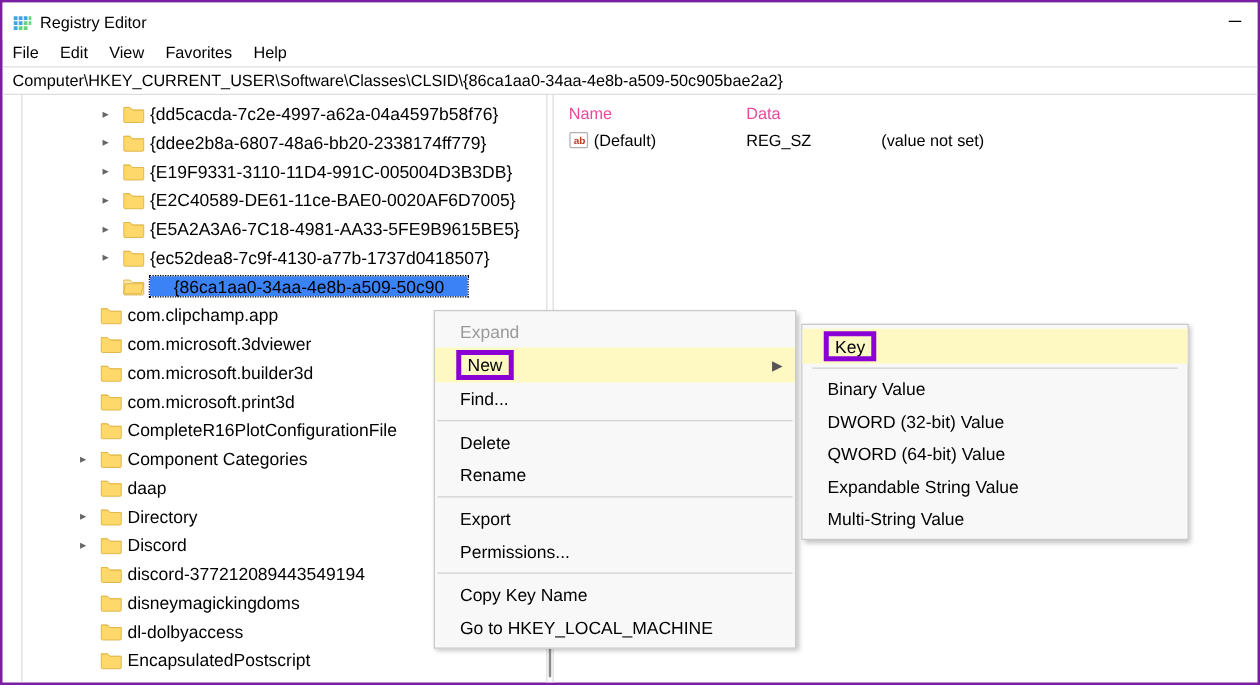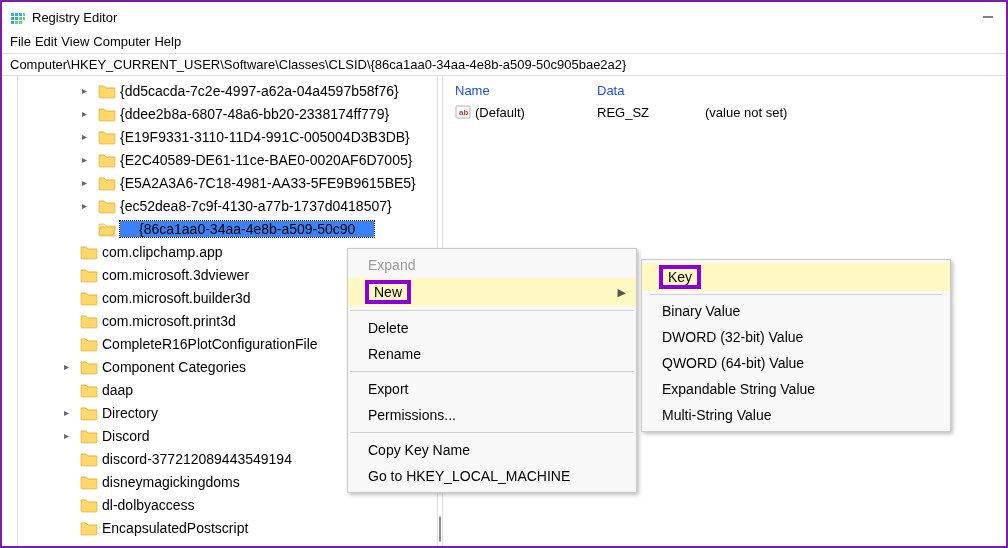--- a/index.html
+++ b/index.html
@@ -3,36 +3,36 @@
 <meta charset="utf-8">
 <style>
 * { margin: 0; padding: 0; box-sizing: border-box; font-family: "Segoe UI", Arial, sans-serif; }
 body { width: 1008px; height: 548px; overflow: hidden; background: #fff; border: 2px solid #7b1fa2; font-size: 14px; }
 .window { width: 100%; height: 100%; display: flex; flex-direction: column; }
 .titlebar { display: flex; align-items: center; height: 30px; padding: 0 8px; background: #fff; }
 .titlebar .app-icon { width: 16px; height: 16px; margin-right: 6px; }
 .titlebar .title { font-size: 13px; }
 .titlebar .win-controls { margin-left: auto; display: flex; gap: 14px; padding-right: 2px; }
 .win-btn { width: 16px; height: 16px; display: flex; align-items: center; justify-content: center; }
-.menubar { display: flex; gap: 4px; padding: 2px 8px 4px 8px; font-size: 13px; }
+.menubar { display: flex; gap: 17px; padding: 2px 8px 4px 8px; font-size: 13px; }
 .addressbar { border-top: 1px solid #ddd; border-bottom: 1px solid #ddd; padding: 3px 8px; font-size: 13px; }
 .content { flex: 1; display: flex; min-height: 0; }
 .tree-pane { width: 435px; overflow: hidden; position: relative; display:flex; }
 .tree-gutter { width: 16px; border-right: 1px solid #ddd; }
 .tree { flex: 1; padding-top: 3px; overflow: hidden; }
 .tree-row { display: flex; align-items: center; height: 23px; white-space: nowrap; }
 .indent { width: 80px; justify-content: flex-end; display:flex; align-items:center; }
 .indent.sub { width: 62px; }
 .expander { width: 12px; color: #666; font-size: 10px; margin-right: 4px; }
 .folder-icon { width: 18px; height: 16px; margin-right: 4px; flex-shrink: 0; }
 .tree-row.selected .label { background: #3b82f6; outline: 1px dotted #000; padding: 0 19px; }
 .splitter { width: 6px; background: #fff; border-left: 1px solid #ddd; border-right: 1px solid #ddd; position: relative; }
 .splitter::after{content:"";position:absolute;left:1px;right:1px;bottom:2px;top:calc(100% - 30px);background:#b5b5b5;border:1px solid #8a8a8a;border-radius:2px;height:24px;}
 .list-pane { flex: 1; padding: 4px 6px; }
-.list-header { display: flex; font-size: 13px; color: #1d4ed8; }
+.list-header { display: flex; font-size: 13px; color: #ec4899; }
 .list-header .col { padding: 3px 6px; }
 .list-row { display: flex; align-items: center; }
 .list-row .col { padding: 3px 6px; font-size: 13px; }
 .col.name { width: 142px; display:flex; align-items:center; gap:4px; }
 .col.type { width: 108px; }
 .col.data { flex: 1; }
 .context-menu { position: absolute; background: #f8f8f8; border: 1px solid #c9c9c9; box-shadow: 2px 2px 4px rgba(0,0,0,.25); font-size: 14px; padding: 3px 0; z-index: 10; }
 .context-menu .item { padding: 5px 42px 5px 20px; display:flex; align-items:center; position:relative; }
 .context-menu .item.disabled { color: #9a9a9a; }
 .context-menu .item.hover { background: #fef9c3; }
@@ -71,21 +71,21 @@
             <line x1="1" y1="6" x2="11" y2="6" stroke="#000" stroke-width="1"></line>
           </svg>
         </span>
     </div>
   </div>
 
   <div class="menubar">
     <span>File</span>
     <span>Edit</span>
     <span>View</span>
-    <span>Computer</span>
+    <span>Favorites</span>
     <span>Help</span>
   </div>
 
   <div class="addressbar">
     <span>Computer\HKEY_CURRENT_USER\Software\Classes\CLSID\{86ca1aa0-34aa-4e8b-a509-50c905bae2a2}</span>
   </div>
 
   <div class="content">
     <div class="tree-pane">
       <div class="tree-gutter"></div>
@@ -357,20 +357,23 @@
 </div>
 
 <div class="context-menu" style="left:347px; top:237px; width:290px;margin-top:11px;">
   <div class="item disabled">
       <span>Expand</span>
     </div>
   <div class="item hover">
     <span class="highlight" style="padding:1px 6px;">New</span>
     <span class="arrow">▶</span>
   </div>
+  <div class="item">
+      <span>Find...</span>
+    </div>
   <div class="sep"></div>
   <div class="item">
       <span>Delete</span>
     </div>
   <div class="item">
       <span>Rename</span>
     </div>
   <div class="sep"></div>
   <div class="item">
       <span>Export</span>

